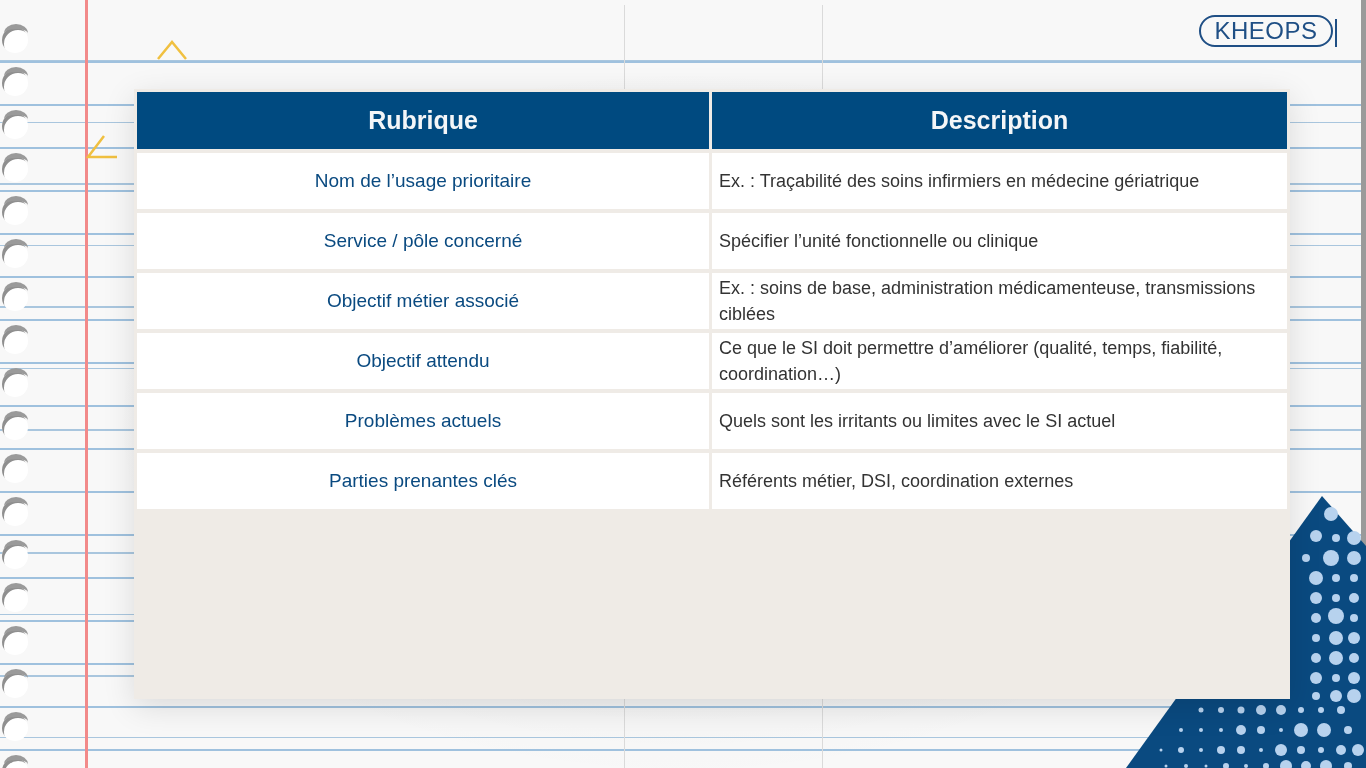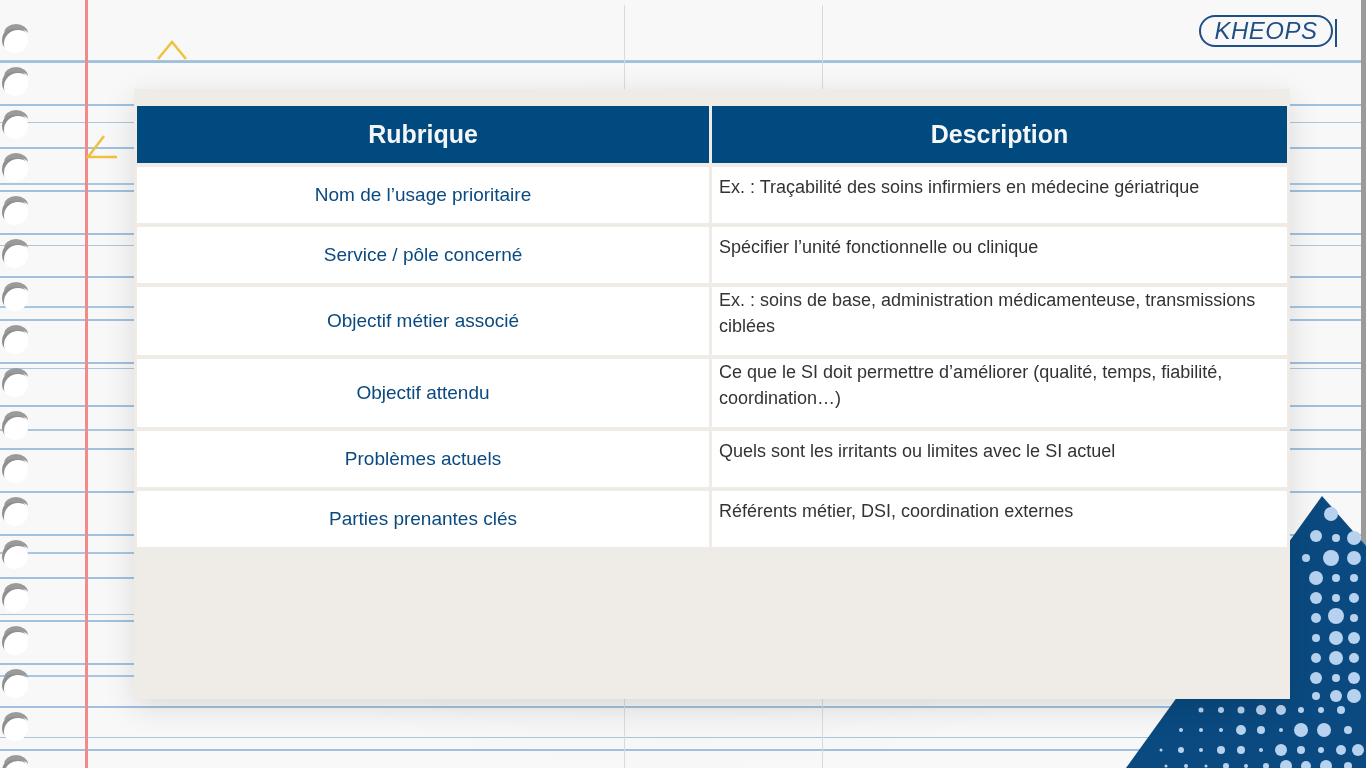--- a/index.html
+++ b/index.html
@@ -39,49 +39,48 @@
     clip-path: inset(0 0 40% 0);
   }
   .deco { position: absolute; }
   .logo {
     position: absolute; top: 15px; left: 1199px;
     width: 134px; height: 32px;
     border: 2px solid #1f4f85; border-radius: 16px;
     color: #1f4f85; font-size: 24px; letter-spacing: 0.5px;
     display: flex; align-items: center; justify-content: center;
     font-family: "Liberation Sans", sans-serif;
-    font-style: italic;
   }
   .logo::after {
     content: ""; position: absolute; right: -6px; top: 2px; width: 2px; height: 28px; background: #1f4f85;
   }
   .triangle {
     position: absolute; right: 0; bottom: 0; width: 240px; height: 272px;
   }
   .table-wrap {
     position: absolute; left: 134px; top: 89px; width: 1156px; height: 610px;
     background: #efebe6;
     box-shadow: 0 8px 30px rgba(0,0,0,0.12);
   }
   table {
-    position: absolute; left: 3px; top: 17px;
+    position: absolute; left: 3px; top: 3px;
     border-collapse: separate; border-spacing: 3px 4px;
     margin: -4px -3px;
     width: 1156px;
   }
   th {
     background: #004a80; color: #f4f6f8; font-weight: bold; font-size: 25px;
     height: 57px; text-align: center; vertical-align: middle;
   }
   td { background: #ffffff; height: 56px; vertical-align: middle; }
   td.rub {
     width: 572px; text-align: center; color: #0a4a80; font-weight: normal; font-size: 19px;
   }
   td.desc {
-    color: #333333; font-size: 18px; line-height: 26px; padding: 0 8px 16px 7px;
+    color: #333333; font-size: 18px; line-height: 26px; padding: 0 8px 0 7px;
   }
 </style>
 </head>
 <body>
 
 <div class="paper"></div>
 
 <div>
   <div class="rule" style="top:61px"></div>
   <div class="rule" style="top:104px"></div>

